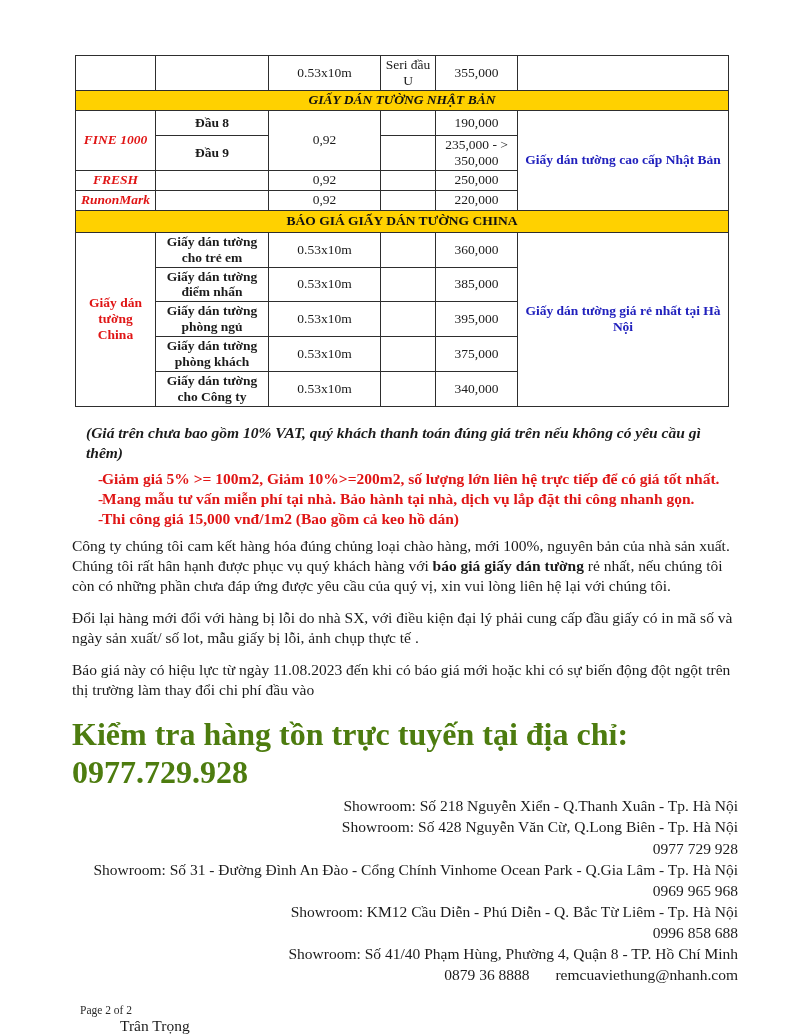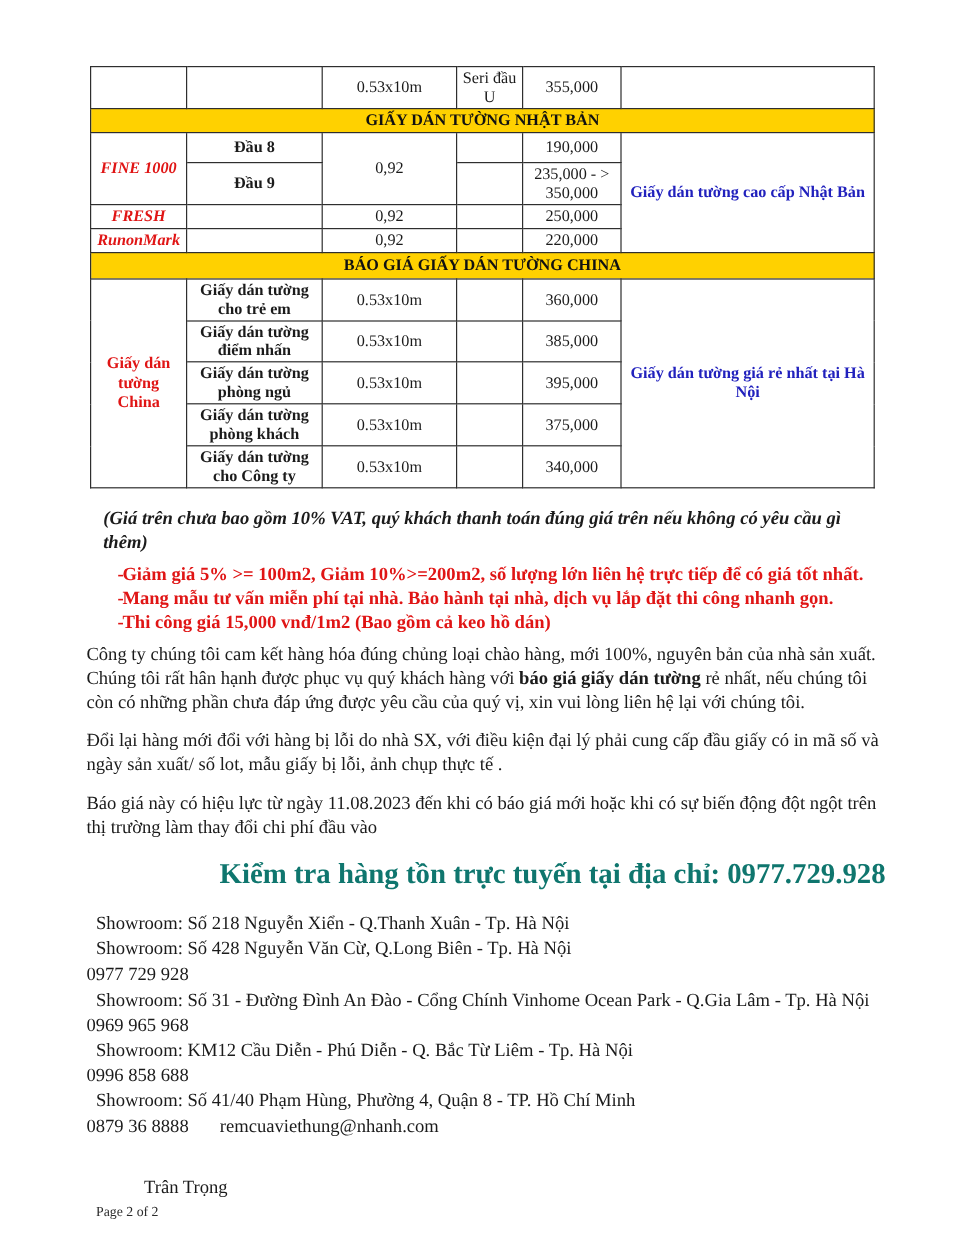--- a/index.html
+++ b/index.html
@@ -5,43 +5,43 @@
   * { margin:0; padding:0; box-sizing:border-box; }
   html,body { background:#ffffff; }
   body { font-family:"Liberation Serif","DejaVu Serif",serif; color:#1b1b1b; }
   .page { position:relative; width:800px; height:1035px; background:#ffffff; overflow:hidden; }
 
   
   .price-table { margin:55px 0 0 75px; width:653px; border-collapse:collapse; table-layout:fixed; }
   .price-table td { border:1px solid #2e2e2e; text-align:center; vertical-align:middle;
                     font-size:13.5px; line-height:1.18; padding:1px 2px; white-space:pre-line; }
   .r-carry { height:33px; }
-  .r-head1 { height:20px; }
+  .r-head1 { height:20px;font-style:italic; }
   .r-d8 { height:25px; }
   .r-d9 { height:30px; }
   .r-small { height:20px; }
   .r-head2 { height:22px; }
   .r-china { height:33px; }
   .section-head td { background:var(--yellow,#ffd100); font-weight:bold; font-size:13.5px; color:#111; }
   .brand { color:var(--red,#e01515); font-weight:bold; font-style:italic; }
   .brand-plain { color:var(--red,#e01515); font-weight:bold; }
   .type-cell { font-weight:bold; }
   .note-cell { color:var(--blue,#2121bd); font-weight:bold; font-size:13.5px; }
 
   
   .content { margin:0 62px 0 72px; }
   .vat-note { margin-top:16px; font-weight:bold; font-style:italic;
               font-size:15.5px; line-height:1.3; padding:0 14px; }
   .red-list { margin-top:6px; }
   .red-item { display:flex; color:var(--red,#e01515); font-weight:bold; font-size:15.5px; line-height:1.3; }
   .red-item .dash { width:30px; padding-left:26px; flex:none; }
   .para { margin-top:12px; font-size:15.5px; line-height:1.3; }
   .para.first { margin-top:6px; }
-  .check-heading { margin-top:14px; text-align:right; font-weight:bold; font-size:24px; line-height:1.2; color:#0f766e; }
-  .showrooms { margin-top:16px; font-size:15.5px; line-height:1.36; }
+  .check-heading { margin-top:14px; text-align:left; font-weight:bold; font-size:32px; line-height:1.2; color:#4d7c0f; }
+  .showrooms { margin-top:4px; font-size:15.5px; line-height:1.36;text-align:right; }
   .sr-address { padding-left:8px; }
   .sr-contact { padding-left:0; }
   .sr-email { margin-left:22px; }
   .closing { margin-top:32px; margin-left:48px; font-size:15.5px; }
   .page-footer { position:absolute; left:80px; top:1004px; font-size:11.5px; color:#2a2a2a; }
 </style>
 </head>
 <body>
 
 <div class="page">

